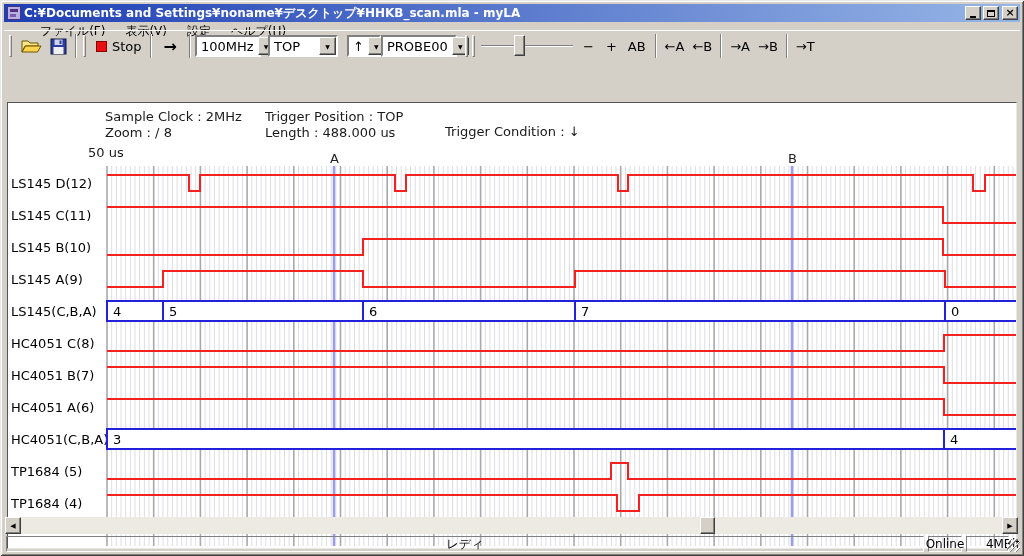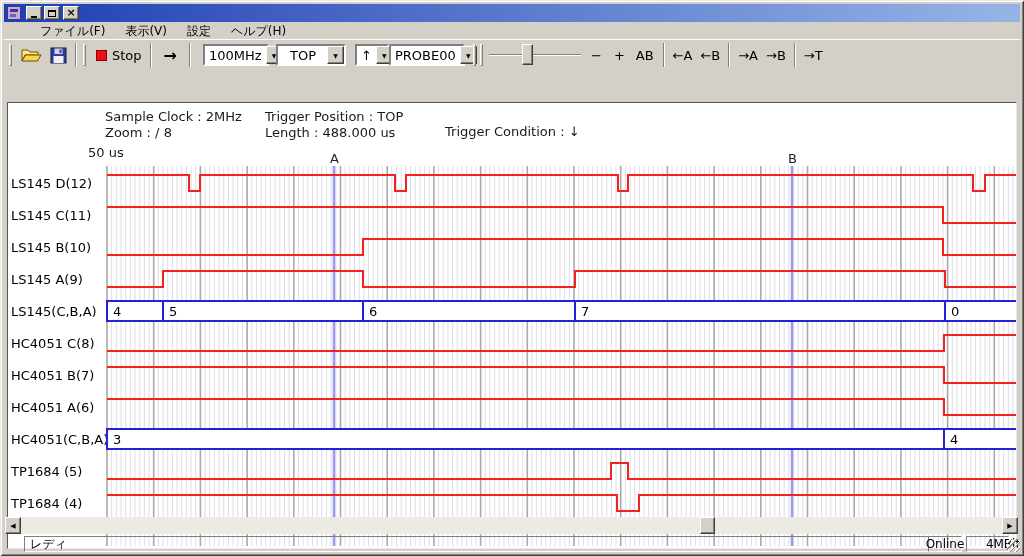--- a/index.html
+++ b/index.html
@@ -20,21 +20,21 @@
     font-size:11px; line-height:10px; color:#000; margin-left:2px; flex:none; }
   .glyph-min { width:6px; height:2px; background:#000; margin-top:7px; }
   .glyph-max { width:8px; height:7px; border:1px solid #000; border-top:2px solid #000; }
 
   
   .menubar { position:absolute; left:4px; top:23px; width:1016px; height:16px; display:flex; align-items:center; font-size:12px;margin-left:28px; }
   .menu-item { padding:1px 7px; margin-right:6px; color:#000; }
   .menu-item:first-child { margin-left:1px; }
 
   
-  .toolbar { position:absolute; left:4px; top:39px; width:1016px; height:31px; border-top:1px solid #fff;
+  .toolbar { position:absolute; left:4px; top:30px; width:1016px; height:31px; border-top:1px solid #fff;
     display:flex; align-items:center; padding-left:3px; font-size:13px; }
   .grip { width:3px; height:22px; background:#d4d0c8; border:1px solid; border-color:#fff #808080 #808080 #fff; margin:0 2px; flex:none; }
   .tsep { width:0; height:24px; border-left:1px solid #808080; border-right:1px solid #fff; margin:0 4px; flex:none; }
   .tool-btn { height:24px; display:flex; align-items:center; justify-content:center; padding:0 4px; color:#000; flex:none; }
   .stop-square { width:11px; height:11px; background:#e81010; border:1px solid #8a0000; margin-right:5px; }
   .dd { height:22px; background:#fff; border:2px solid; border-color:#808080 #fff #fff #808080;
     display:flex; align-items:center; flex:none; }
   .dd-text { padding:0 4px; font-size:13px; flex:1; white-space:nowrap; }
   .dd-arrow { width:17px; height:18px; background:#d4d0c8; border:1px solid; border-color:#fff #404040 #404040 #fff;
     box-shadow:inset -1px -1px 0 #808080; display:flex; align-items:center; justify-content:center; font-size:6px; flex:none; }
@@ -64,20 +64,21 @@
   .resize-grip { position:absolute; right:0; top:3px; width:13px; height:13px;
     background:repeating-linear-gradient(135deg, transparent 0 2px, #fff 2px 3px, #808080 3px 4px); }
 </style>
 </head>
 <body>
 
 <div class="window">
 
   <div class="titlebar">
     <div class="app-icon"></div>
+    <div class="title-text">C:¥Documents and Settings¥noname¥デスクトップ¥HHKB_scan.mla - myLA</div>
     <div class="tbtn">
         <span class="glyph-min"></span>
       </div>
     <div class="tbtn">
         <span class="glyph-max"></span>
       </div>
     <div class="tbtn" style="margin-left:3px;">
         <span style="font-weight:bold;">×</span>
       </div>
   </div>
@@ -109,25 +110,25 @@
     <div class="grip"></div>
     <div class="tool-btn" style="margin-left:4px;">
       <span class="stop-square"></span>
       <span>Stop</span>
     </div>
     <div class="tsep"></div>
     <div class="tool-btn" style="font-size:16px;font-weight:bold;padding:0 8px;">
       <span>→</span>
     </div>
     <div class="tsep"></div>
-    <div class="dd" style="width:66px;margin-left:8px;">
+    <div class="dd" style="width:66px;">
       <span class="dd-text">100MHz</span>
       <span class="dd-arrow">▼</span>
     </div>
-    <div class="dd" style="width:70px;margin-left:7px;padding-left:8px;">
+    <div class="dd" style="width:70px;margin-left:7px;">
       <span class="dd-text">TOP</span>
       <span class="dd-arrow">▼</span>
     </div>
     <div class="dd" style="width:34px;margin-left:9px;">
       <span class="dd-text">↑</span>
       <span class="dd-arrow">▼</span>
     </div>
     <div class="dd" style="width:76px;">
       <span class="dd-text">PROBE00</span>
       <span class="dd-arrow">▼</span>
@@ -400,21 +401,21 @@
     <div class="sbtn" style="left:0;">
         <span>◀</span>
       </div>
     <div class="sthumb"></div>
     <div class="sbtn" style="right:0;">
         <span>▶</span>
       </div>
   </div>
 
   <div class="statusbar">
-    <div class="spanel" style="left:20px;width:918px;">
+    <div class="spanel" style="left:2px;width:918px;justify-content:center;">
       <span>レディ</span>
     </div>
     <div class="spanel" style="left:924px;width:34px;justify-content:center;">
       <span>Online</span>
     </div>
     <div class="spanel" style="left:962px;width:36px;justify-content:center;padding-left:36px;">
       <span>4MBit</span>
     </div>
     <div class="resize-grip"></div>
   </div>

